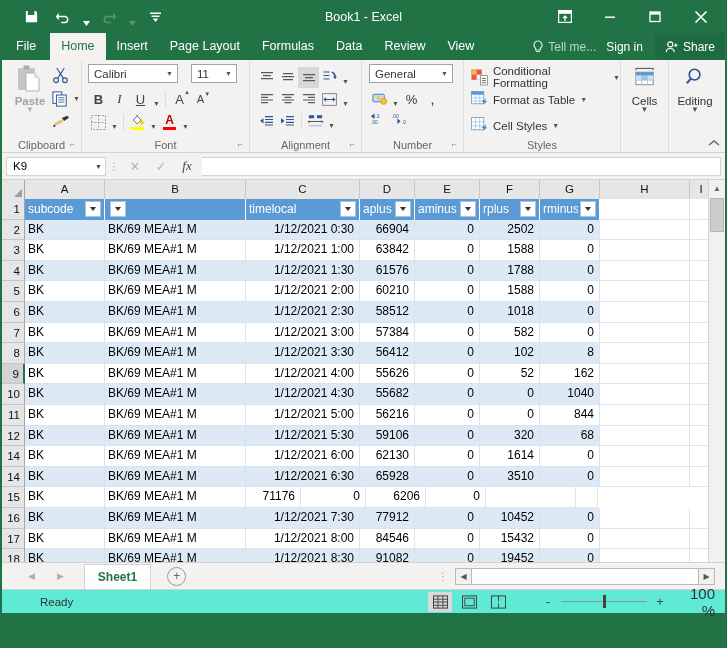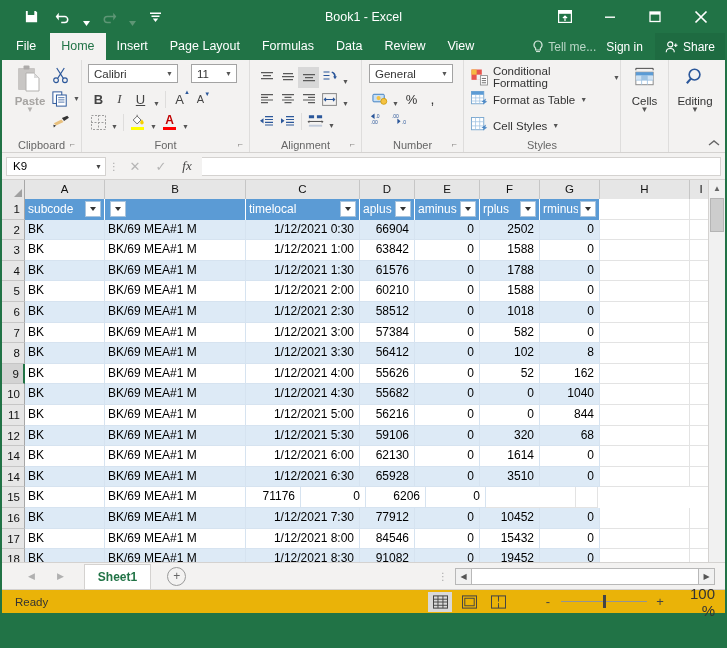--- a/index.html
+++ b/index.html
@@ -139,21 +139,21 @@
             display:flex;align-items:center;padding:0 13px;font-size:12px;color:#217346;font-weight:bold;}
   .addsheet{margin-left:16px;width:17px;height:17px;border-radius:50%;border:1px solid #9a9a9a;
             display:flex;align-items:center;justify-content:center;color:#666;font-size:12px;line-height:1;}
   .hsplit{margin-left:auto;display:flex;align-items:center;}
   .hdots{color:#a9a9a9;font-size:10px;padding:0 7px;}
   .hscroll{display:flex;align-items:center;width:260px;height:17px;margin-right:10px;}
   .hsb{width:17px;height:17px;border:1px solid #b8b8b8;background:#f1f1f1;display:flex;align-items:center;justify-content:center;font-size:8px;color:#555;box-sizing:border-box;}
   .htrack{flex:1;height:17px;background:#fff;border-top:1px solid #b8b8b8;border-bottom:1px solid #b8b8b8;box-sizing:border-box;}
 
   
-  .statusbar{height:24px;background:#eab308;border-top:1px solid #d4d2d0;display:flex;align-items:center;position:relative;box-sizing:border-box;}
+  .statusbar{height:24px;background:#5eead4;border-top:1px solid #d4d2d0;display:flex;align-items:center;position:relative;box-sizing:border-box;padding-left:25px;}
   .ready{padding-left:13px;font-size:11.5px;color:#333;}
   .viewbtns{position:absolute;left:426px;top:0;height:23px;display:flex;align-items:center;gap:5px;}
   .vb{width:24px;height:20px;display:flex;align-items:center;justify-content:center;color:#444;}
   .vb.active{background:#d9d9d9;}
   .zoomwrap{position:absolute;right:10px;top:0;height:23px;display:flex;align-items:center;gap:8px;}
   .zsign{font-size:13px;color:#444;width:10px;text-align:center;}
   .ztrack{width:86px;height:1px;background:#949494;position:relative;}
   .zthumb{position:absolute;left:42px;top:-6px;width:3px;height:13px;background:#444;}
   .zval{font-size:15px;color:#333;width:42px;text-align:right;}
 </style>

